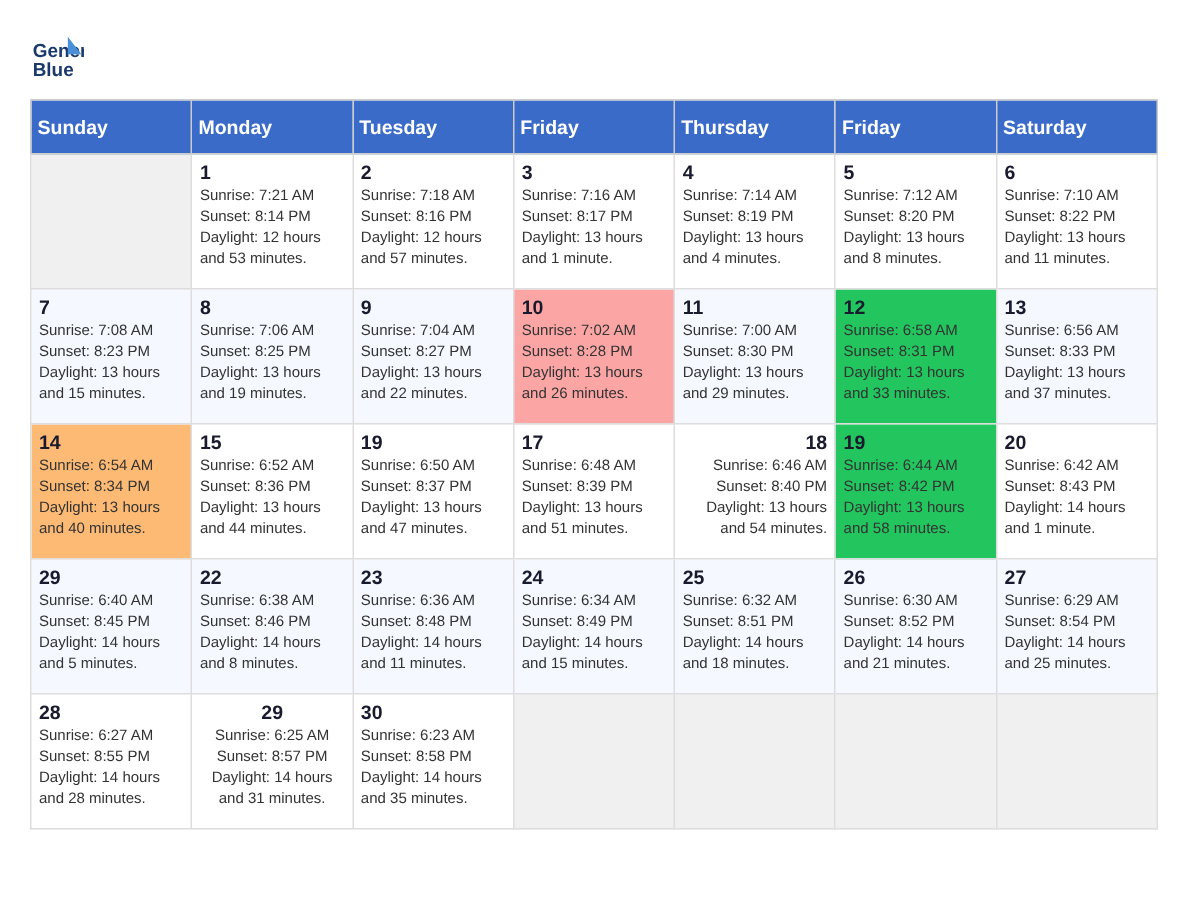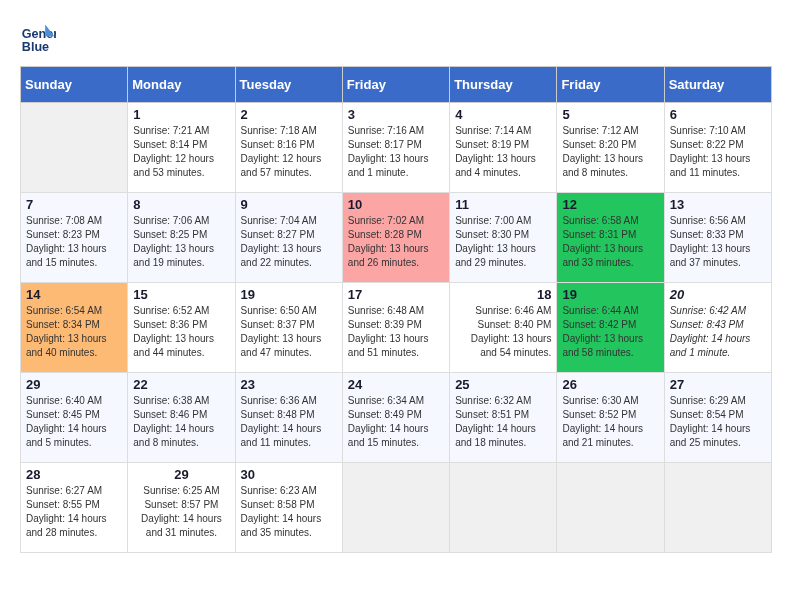--- a/index.html
+++ b/index.html
@@ -198,21 +198,21 @@
           <div class="day-info">Sunrise: 6:48 AM<br>Sunset: 8:39 PM<br>Daylight: 13 hours and 51 minutes.</div>
         </td>
         <td style="background: rgb(255, 255, 255); text-align: right;">
           <span class="day-num">18</span>
           <div class="day-info">Sunrise: 6:46 AM<br>Sunset: 8:40 PM<br>Daylight: 13 hours and 54 minutes.</div>
         </td>
         <td style="background: #22c55e;">
           <span class="day-num">19</span>
           <div class="day-info">Sunrise: 6:44 AM<br>Sunset: 8:42 PM<br>Daylight: 13 hours and 58 minutes.</div>
         </td>
-        <td style="background: rgb(255, 255, 255); font-style: italic;">
+        <td style="background: rgb(255, 255, 255);">
           <span class="day-num">20</span>
           <div class="day-info">Sunrise: 6:42 AM<br>Sunset: 8:43 PM<br>Daylight: 14 hours and 1 minute.</div>
         </td>
       </tr>
       <tr>
         <td style="background: rgb(245, 248, 255);">
           <span class="day-num">29</span>
           <div class="day-info">Sunrise: 6:40 AM<br>Sunset: 8:45 PM<br>Daylight: 14 hours and 5 minutes.</div>
         </td>
         <td style="background: rgb(245, 248, 255);">

